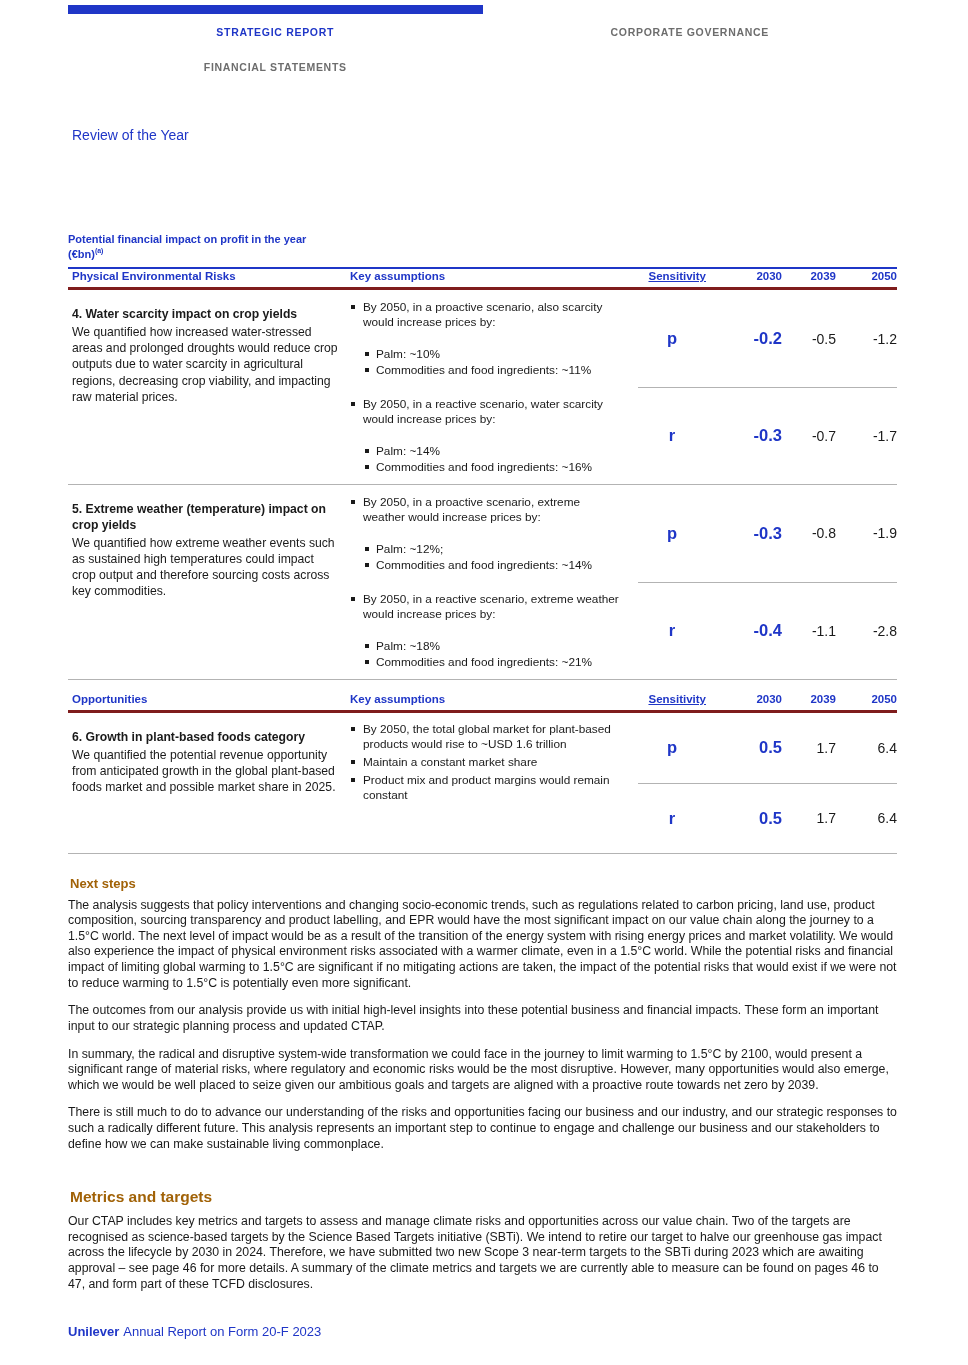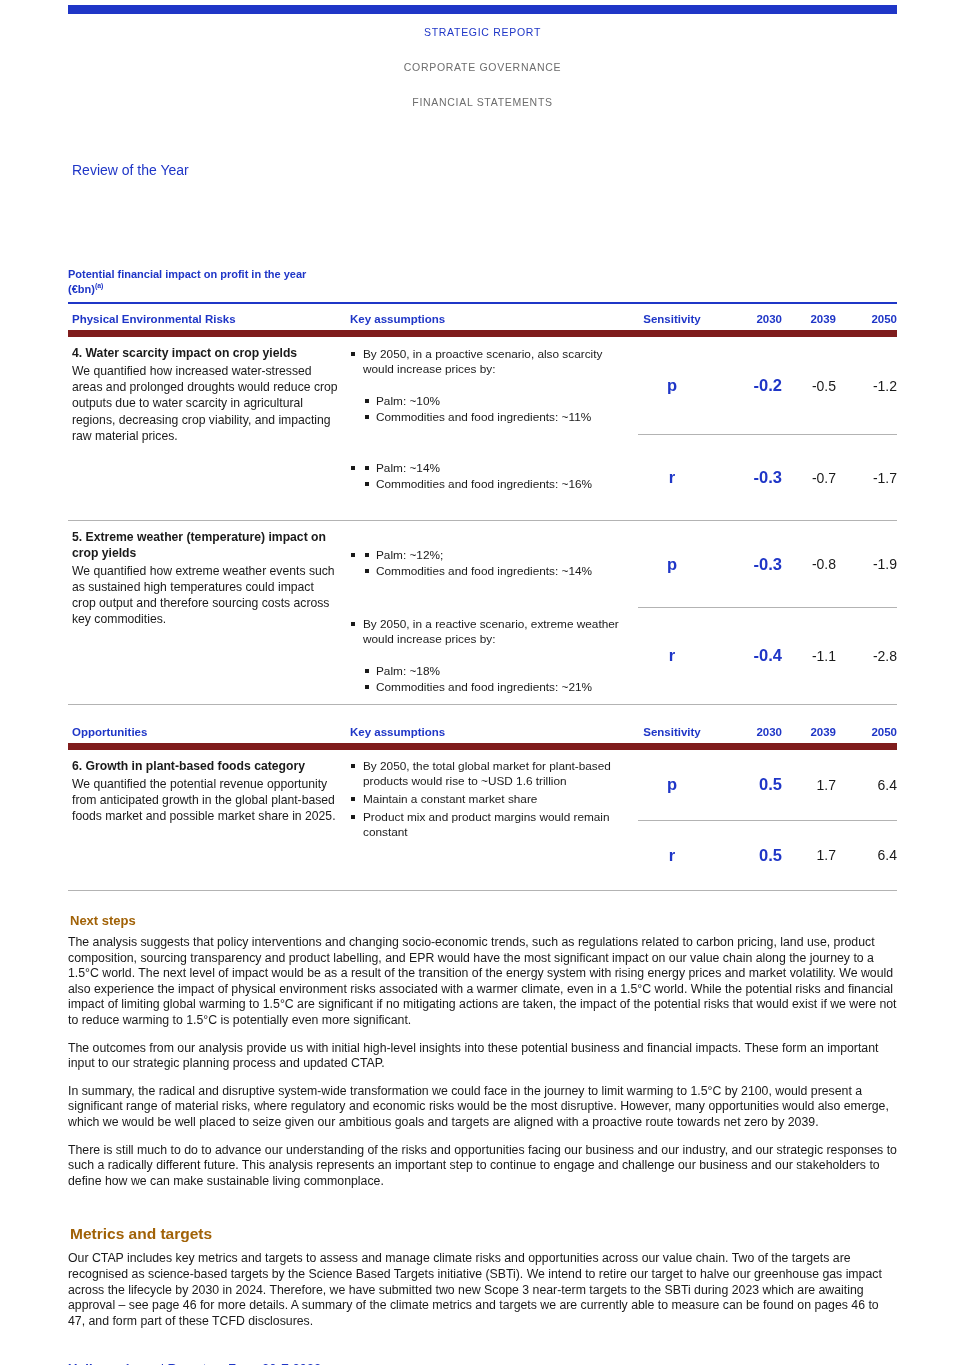--- a/index.html
+++ b/index.html
@@ -11,51 +11,51 @@
     -webkit-font-smoothing:antialiased;
   }
   .page {
     width:968px; min-height:1365px;
     padding:0 71px 0 68px;
     display:flex; flex-direction:column;
     background:#ffffff;
   }
 
   
-  .topnav { display:grid; grid-template-columns:1fr; margin-top:5px; }
+  .topnav { display:grid; grid-template-columns:1fr 1fr; margin-top:5px;font-weight:bold; }
   .tab { text-align:center; }
   .tab .bar { height:9px; background:transparent; margin-bottom:8px; }
   .tab.active .bar { background:#1F36C7; }
   .tab .lbl { font-size:10.5px; letter-spacing:0.7px; color:#6d6d6d; }
   .tab.active .lbl { color:#1F36C7; }
 
   
   .crumb { margin-top:52px; padding-left:4px; color:#1F36C7; font-size:14px; }
 
   
   .fin-table { margin-top:90px; }
   .t-titlerow { display:flex; align-items:flex-end; justify-content:space-between;
                 padding-bottom:6px; border-bottom:2px solid #1F36C7; }
   .t-title { font-size:13.5px; font-weight:700; color:#1F36C7; padding-left:4px; }
   .impact-h { width:259px; font-size:11px; font-weight:700; color:#1F36C7; line-height:1.25; }
   .impact-h sup { font-size:7px; vertical-align:super; }
 
   .t-headrow { display:grid; grid-template-columns:282px 288px 259px;
-               padding:9px 0 5px; border-bottom:7px solid #7f1d1d;
+               padding:1px 0 5px; border-bottom:3px solid #7f1d1d;
                font-size:11.5px; font-weight:700; color:#1F36C7; }
   .t-headrow.opp-head { margin-top:12px; }
   .hc1 { padding-left:4px; }
   .hvals { display:grid; grid-template-columns:68px 76px 54px 61px; }
-  .hsens { text-align:center; }
+  .hsens { text-align:right;text-decoration:underline; }
   .hy { text-align:right; }
 
   .t-row { display:grid; grid-template-columns:282px 1fr; border-bottom:1px solid #b3b3b3; }
   .t-row.opp { grid-template-columns:282px 288px 259px; }
   .c1 { padding:9px 12px 10px 4px; }
-  .rowtitle { font-size:12.2px; font-weight:700; line-height:1.3; }
+  .rowtitle { font-size:12.2px; font-weight:700; line-height:1.3;margin-top:8px; }
   .rowdesc  { font-size:12.2px; line-height:1.33; margin-top:1px; }
 
   .subrow { display:grid; grid-template-columns:288px 259px; min-height:86px; }
   .assume { list-style:none; padding:10px 16px 6px 0; font-size:11.8px; line-height:1.27; }
   .opp .c2 .assume { padding-top:9px; }
   .assume > li { position:relative; padding-left:13px; margin-bottom:3px; }
   .assume > li::before { content:""; position:absolute; left:1px; top:5px;
                          width:4px; height:4px; background:#1a1a1a; }
   .assume ul { list-style:none; margin-top:17px; }
   .assume ul > li { position:relative; padding-left:13px; margin:1px 0; }
@@ -146,20 +146,21 @@
           <div class="vals">
             <span class="sens">p</span>
             <span class="v vf">-0.2</span>
             <span class="v">-0.5</span>
             <span class="v">-1.2</span>
           </div>
         </div>
         <div class="subrow second">
           <ul class="assume">
             <li>
+              <span>By 2050, in a reactive scenario, water scarcity would increase prices by:</span>
               <ul>
                 <li>Palm: ~14%</li>
                 <li>Commodities and food ingredients: ~16%</li>
               </ul>
             </li>
           </ul>
           <div class="vals">
             <span class="sens">r</span>
             <span class="v vf">-0.3</span>
             <span class="v">-0.7</span>
@@ -171,20 +172,21 @@
 
     <div class="t-row">
       <div class="c1">
         <p class="rowtitle">5. Extreme weather (temperature) impact on crop yields</p>
         <p class="rowdesc">We quantified how extreme weather events such as sustained high temperatures could impact crop output and therefore sourcing costs across key commodities.</p>
       </div>
       <div class="rgt">
         <div class="subrow">
           <ul class="assume">
             <li>
+              <span>By 2050, in a proactive scenario, extreme weather would increase prices by:</span>
               <ul>
                 <li>Palm: ~12%;</li>
                 <li>Commodities and food ingredients: ~14%</li>
               </ul>
             </li>
           </ul>
           <div class="vals">
             <span class="sens">p</span>
             <span class="v vf">-0.3</span>
             <span class="v">-0.8</span>

